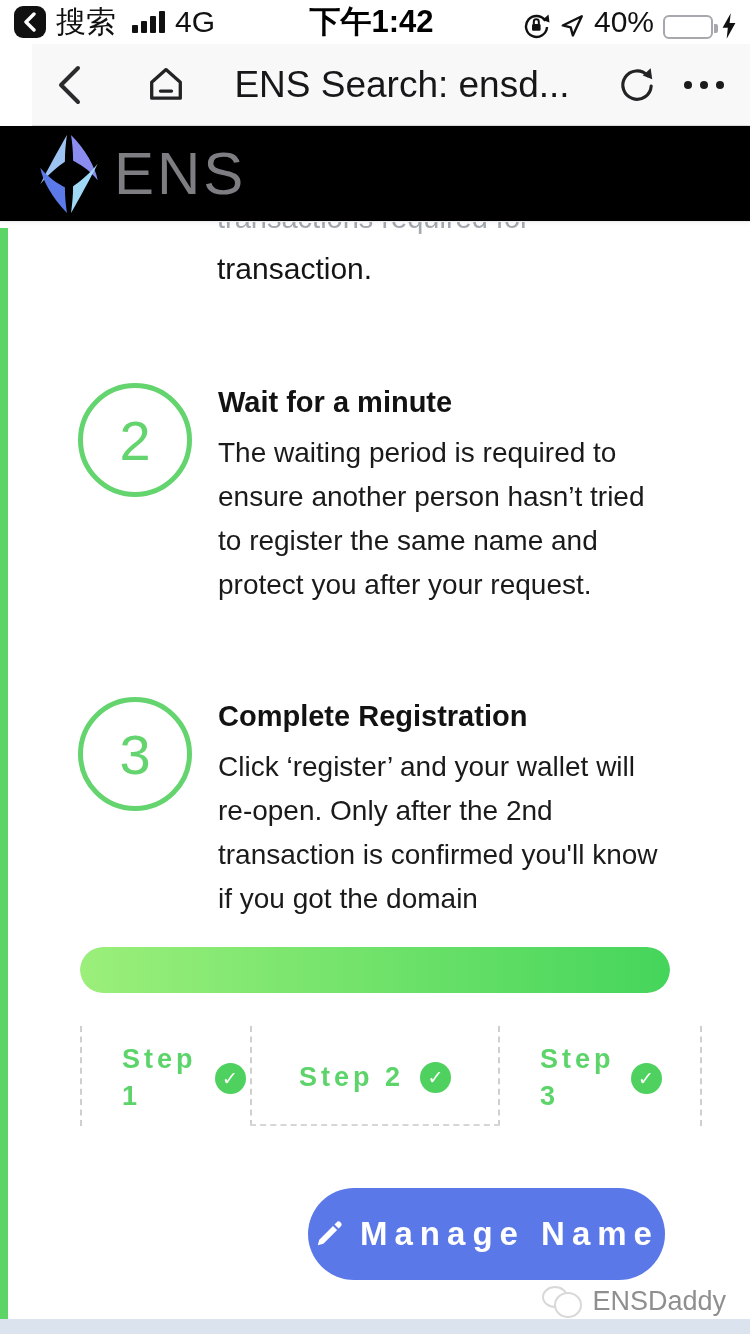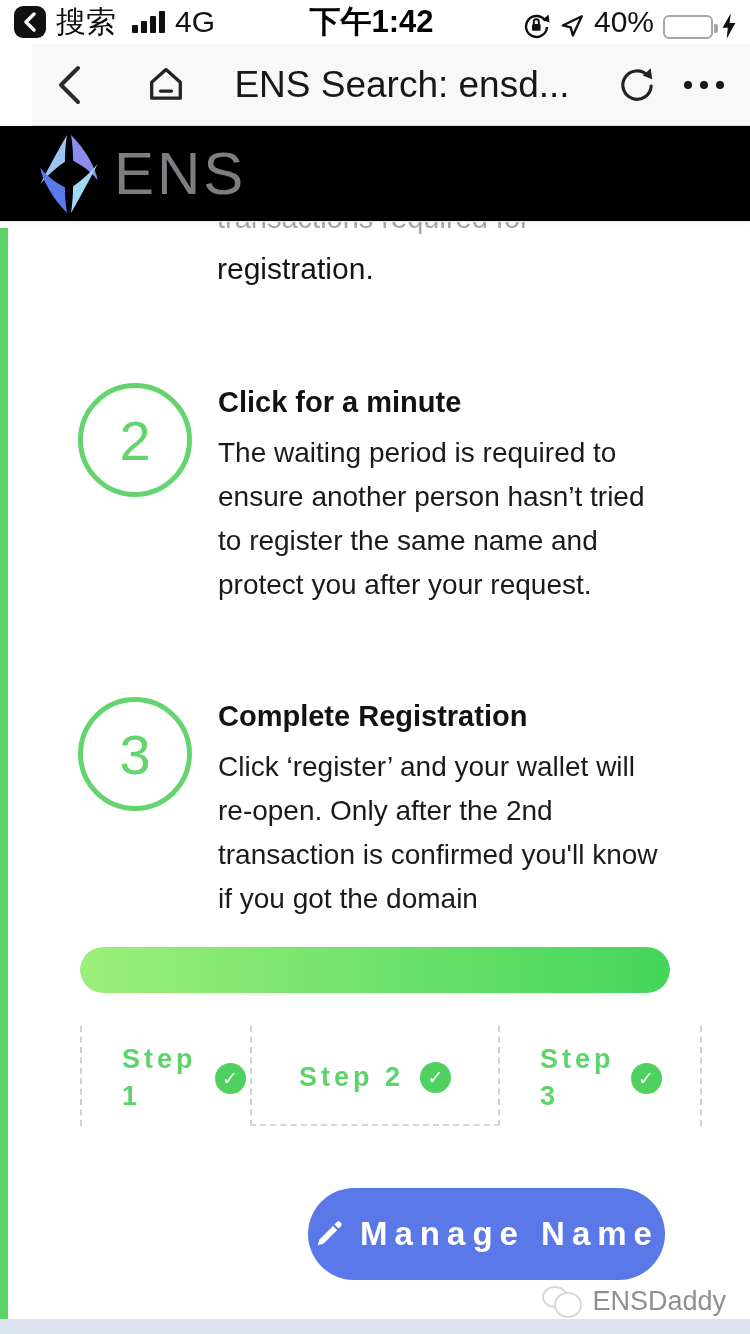--- a/index.html
+++ b/index.html
@@ -149,27 +149,27 @@
       </div>
   </div>
 
   <div class="content">
     <div class="green-bar"></div>
 
     <div class="lead">
       <div class="clip">
           <span>transactions required for</span>
         </div>
-      <div class="reg-line">registration.</div>
+      <div class="reg-line">transaction.</div>
     </div>
 
     <div class="step">
       <div class="step-circle">2</div>
       <div class="step-text">
-        <div class="step-title">Click for a minute</div>
+        <div class="step-title">Wait for a minute</div>
         <div class="step-body">The waiting period is required to
 ensure another person hasn’t tried
 to register the same name and
 protect you after your request.</div>
       </div>
     </div>
 
     <div class="step s3">
       <div class="step-circle">3</div>
       <div class="step-text">

